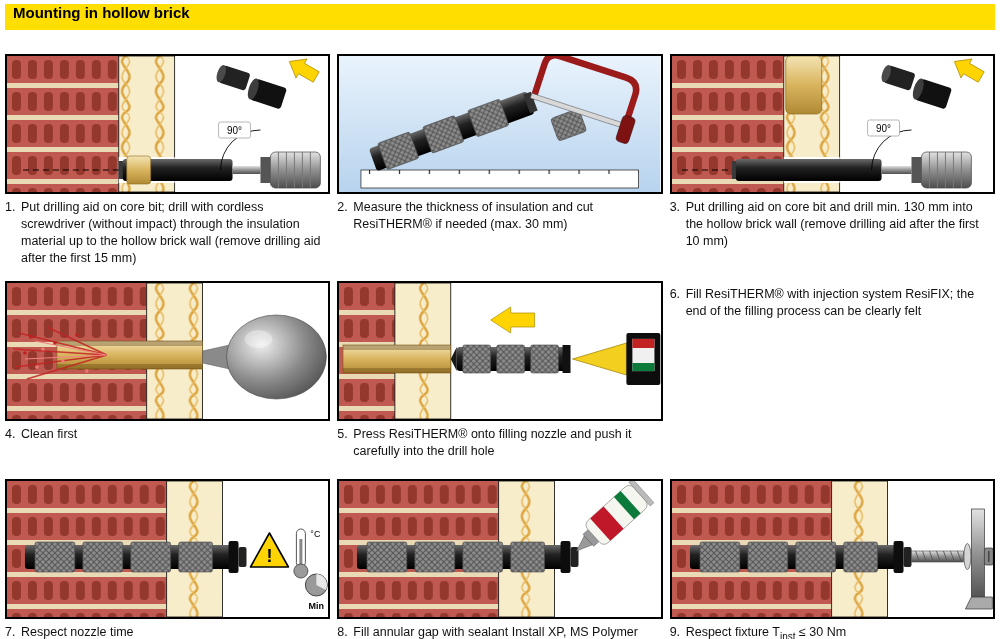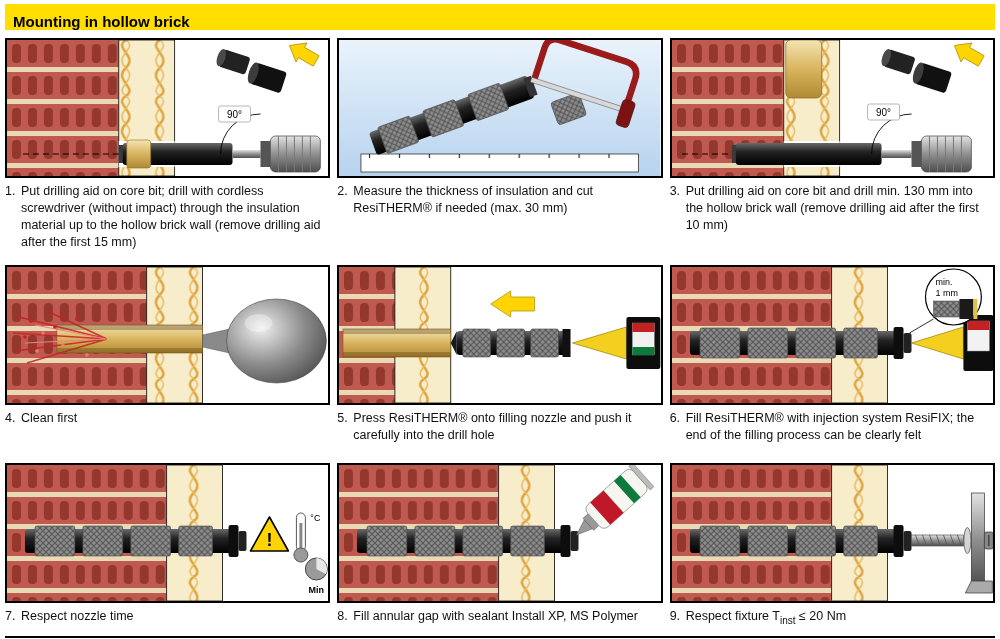--- a/index.html
+++ b/index.html
@@ -1,19 +1,19 @@
 <!DOCTYPE html>
 <html><head>
 <meta charset="utf-8">
 <style>
   *{margin:0;padding:0;box-sizing:border-box}
   html,body{width:1000px;height:639px;background:#fff;overflow:hidden;
     font-family:"Liberation Sans",sans-serif;color:#111}
-  .header{background:#ffde00;height:26px;margin:4px 5px 8px 5px;
-    display:flex;align-items:flex-end;padding-left:8px}
+  .header{background:#ffde00;height:26px;margin:4px 5px 24px 5px;
+    display:flex;align-items:flex-start;padding-left:8px}
   .header span{font-size:15px;font-weight:bold;color:#000}
   .row{display:grid;grid-template-columns:repeat(3,1fr);column-gap:7px;padding:0 5px}
   .panel{height:140px;border:2px solid #000;background:#fff;overflow:hidden}
   .panel svg{display:block;width:100%;height:100%}
   .cap{display:flex;font-size:12.5px;line-height:17px;margin-top:5px;padding-right:4px}
   .cap .num{width:16px;flex:none}
   .cap .txt{flex:1}
   .r1 .cap{height:82px}
   .r2 .cap{height:53px}
   .r3 .cap{height:26px}
@@ -293,43 +293,20 @@
         </g>
       </svg>
     </div>
     <div class="cap">
       <span class="num">5.</span>
       <span class="txt">Press ResiTHERM® onto filling nozzle and push it carefully into the drill hole</span>
     </div>
   </div>
 
   <div class="cell">
-    <div class="panel">
-      <svg viewBox="0 0 322 136" preserveAspectRatio="none">
-        <use href="#g-wall3" xlink:href="#g-wall3"></use>
-        <use href="#g-anchor" xlink:href="#g-anchor"></use>
-        <g>
-          <polygon points="240,76 292,60 292,92" fill="#f3cf1f" stroke="#9a7d00" stroke-width="0.7"></polygon>
-        </g>
-        <g>
-          <rect x="292" y="48" width="30" height="56" rx="2" fill="#0d0d0d"></rect>
-          <rect x="296" y="54" width="22" height="30" fill="#f2f2f2" stroke="#999" stroke-width="0.5"></rect>
-          <rect x="296" y="54" width="22" height="9" fill="#c22222"></rect>
-        </g>
-        <g>
-          <line x1="262" y1="52" x2="238" y2="66" stroke="#000" stroke-width="0.8"></line>
-          <circle cx="282" cy="30" r="28" fill="#fff" stroke="#000" stroke-width="1.2"></circle>
-          <rect x="262" y="34" width="26" height="16" fill="url(#knurl)" stroke="#444" stroke-width="0.5"></rect>
-          <rect x="288" y="32" width="14" height="20" fill="#1a1a1a"></rect>
-          <rect x="302" y="32" width="4" height="20" fill="#e2c050"></rect>
-          <text x="264" y="18" font-size="9" fill="#000">min.</text>
-          <text x="264" y="29" font-size="9" fill="#000">1 mm</text>
-        </g>
-      </svg>
-    </div>
     <div class="cap">
       <span class="num">6.</span>
       <span class="txt">Fill ResiTHERM® with injection system ResiFIX; the end of the filling process can be clearly felt</span>
     </div>
   </div>
 </div>
 
 <div class="row r3">
 
   <div class="cell">
@@ -394,18 +371,18 @@
         <g>
           <rect x="300" y="28" width="13" height="92" fill="url(#metal)" stroke="#333" stroke-width="0.7"></rect>
           <polygon points="294,128 300,116 321,116 321,128" fill="#aaa" stroke="#333" stroke-width="0.7"></polygon>
           <rect x="313" y="67" width="9" height="17" rx="2" fill="#888" stroke="#333" stroke-width="0.7"></rect>
           <path d="M317.5,70 V81" stroke="#222" stroke-width="1"></path>
         </g>
       </svg>
     </div>
     <div class="cap">
       <span class="num">9.</span>
-      <span class="txt"><span>Respect fixture T</span><sub>inst</sub><span> ≤ 20 Nm</span></span>
+      <span class="txt"><span>Respect fixture T</span><sub>inst</sub><span> ≤ 30 Nm</span></span>
     </div>
   </div>
 </div>
 
 <div class="botline"></div>
 
 </body></html>

